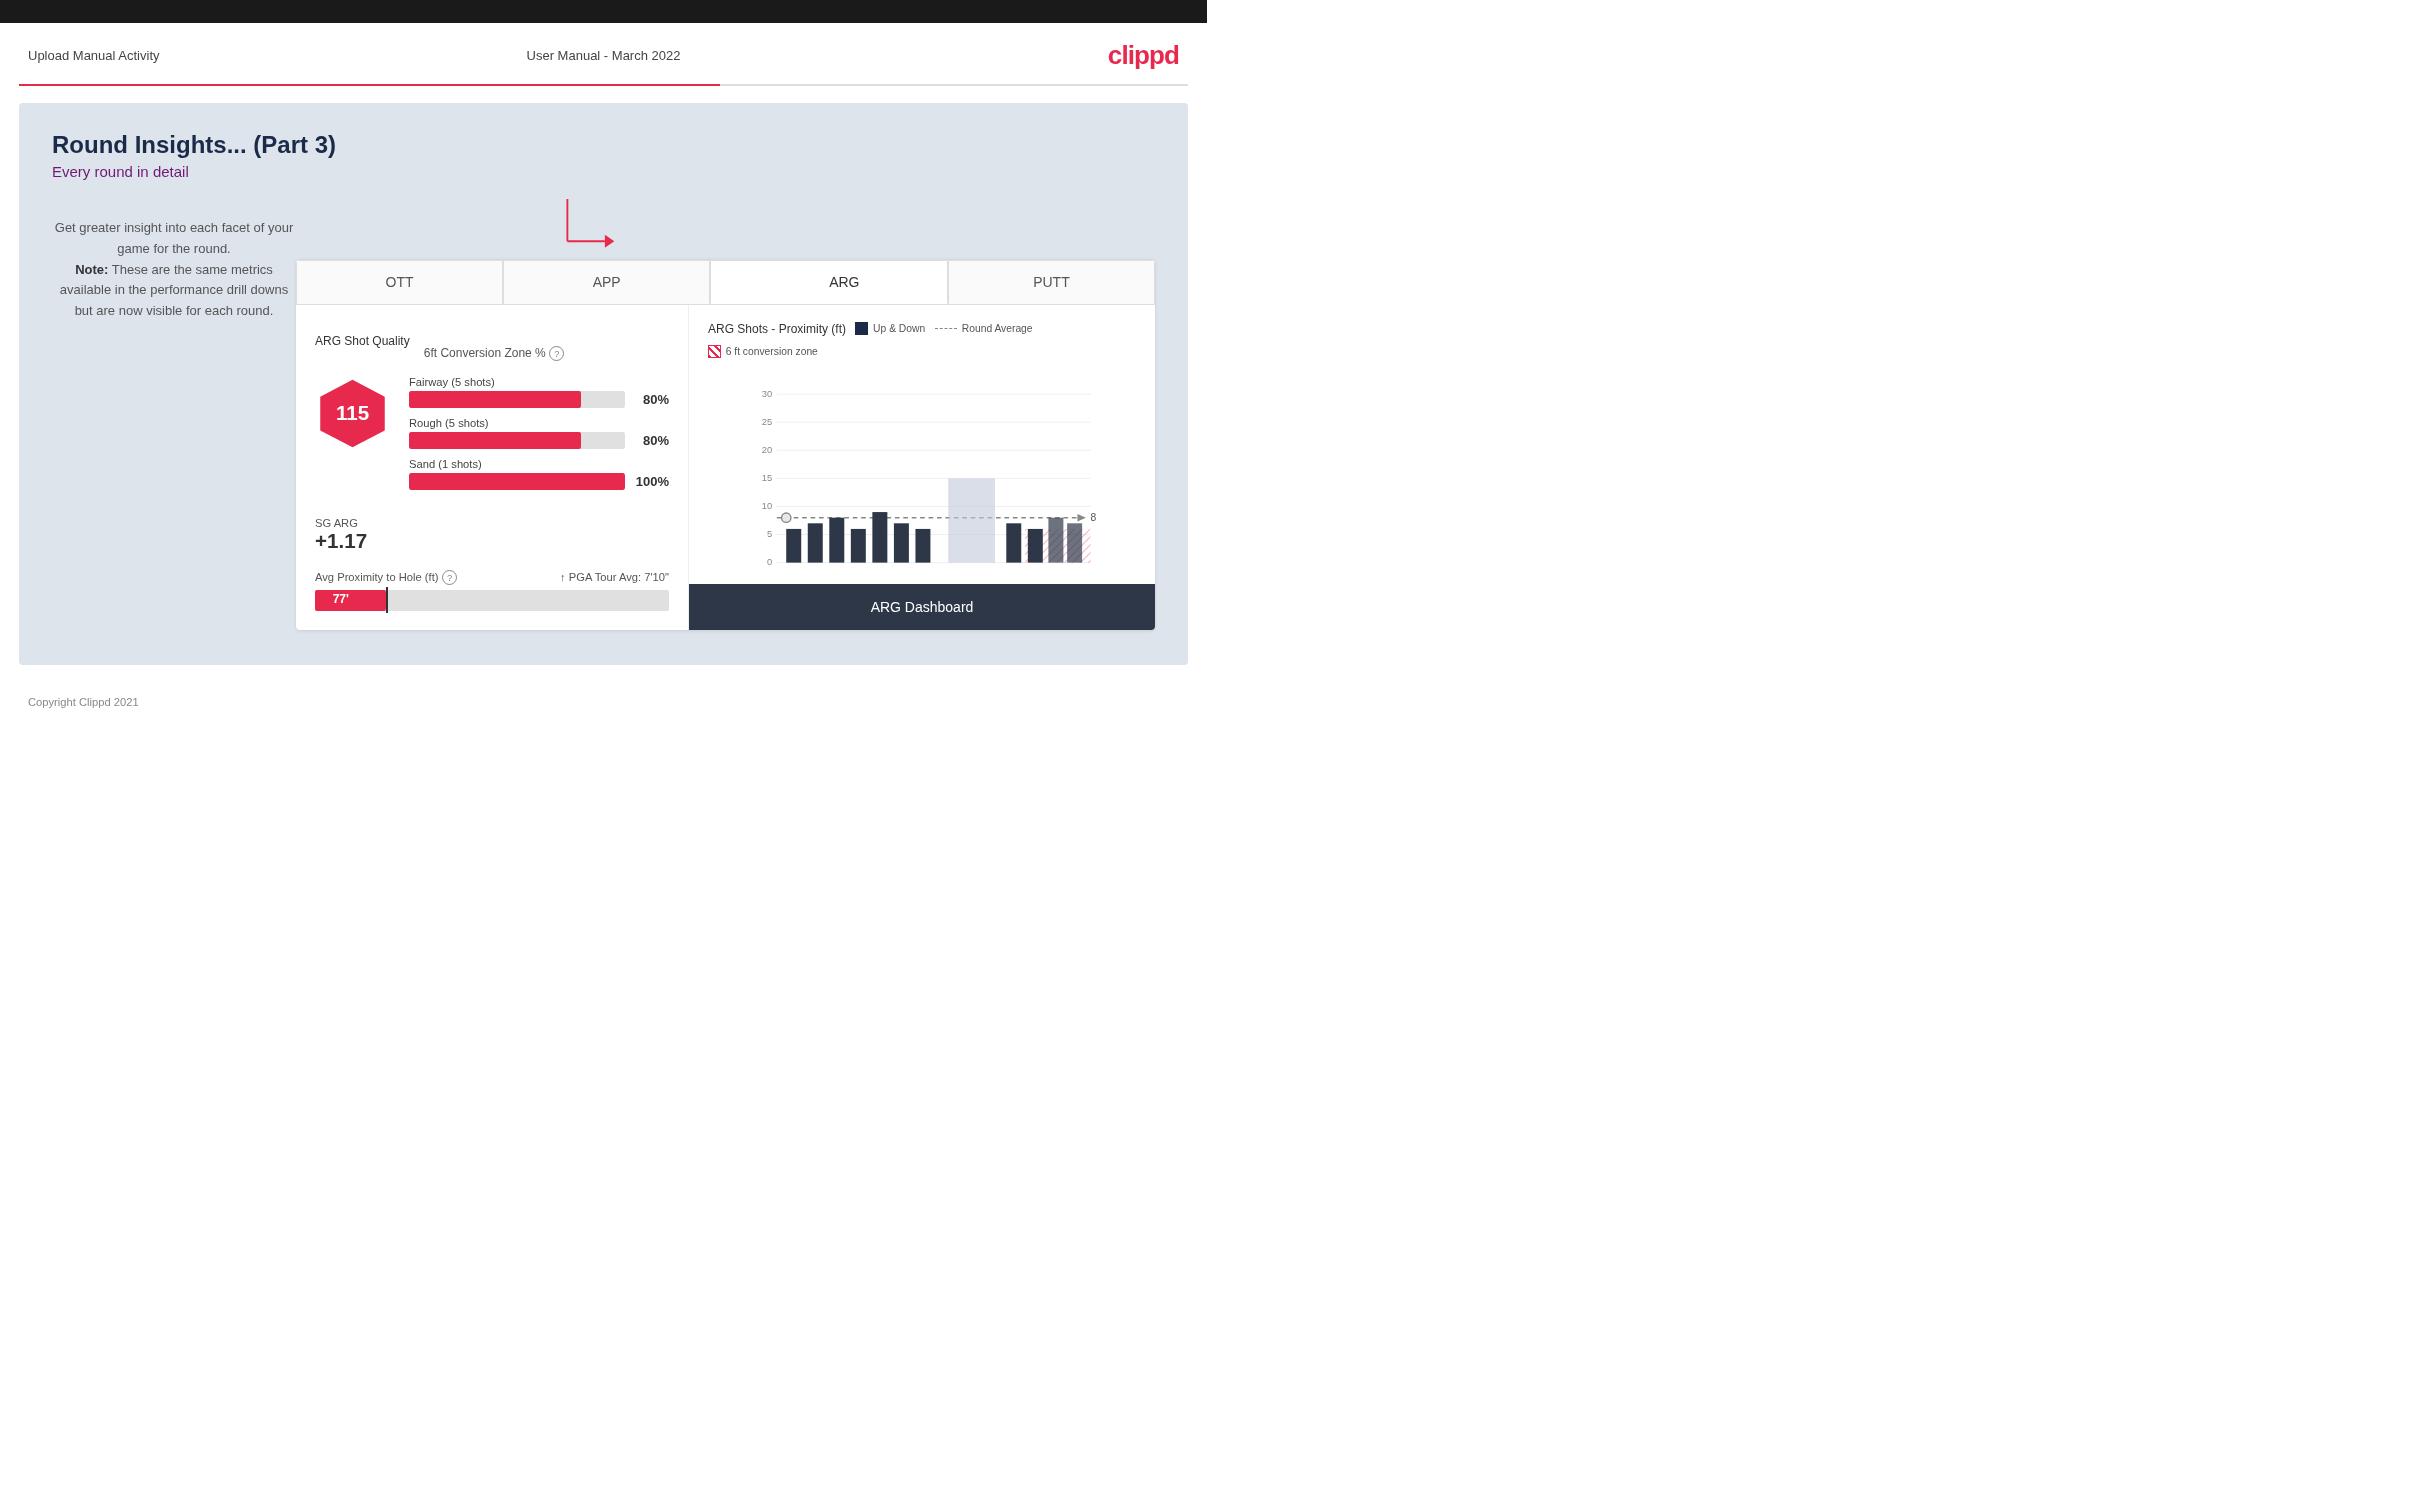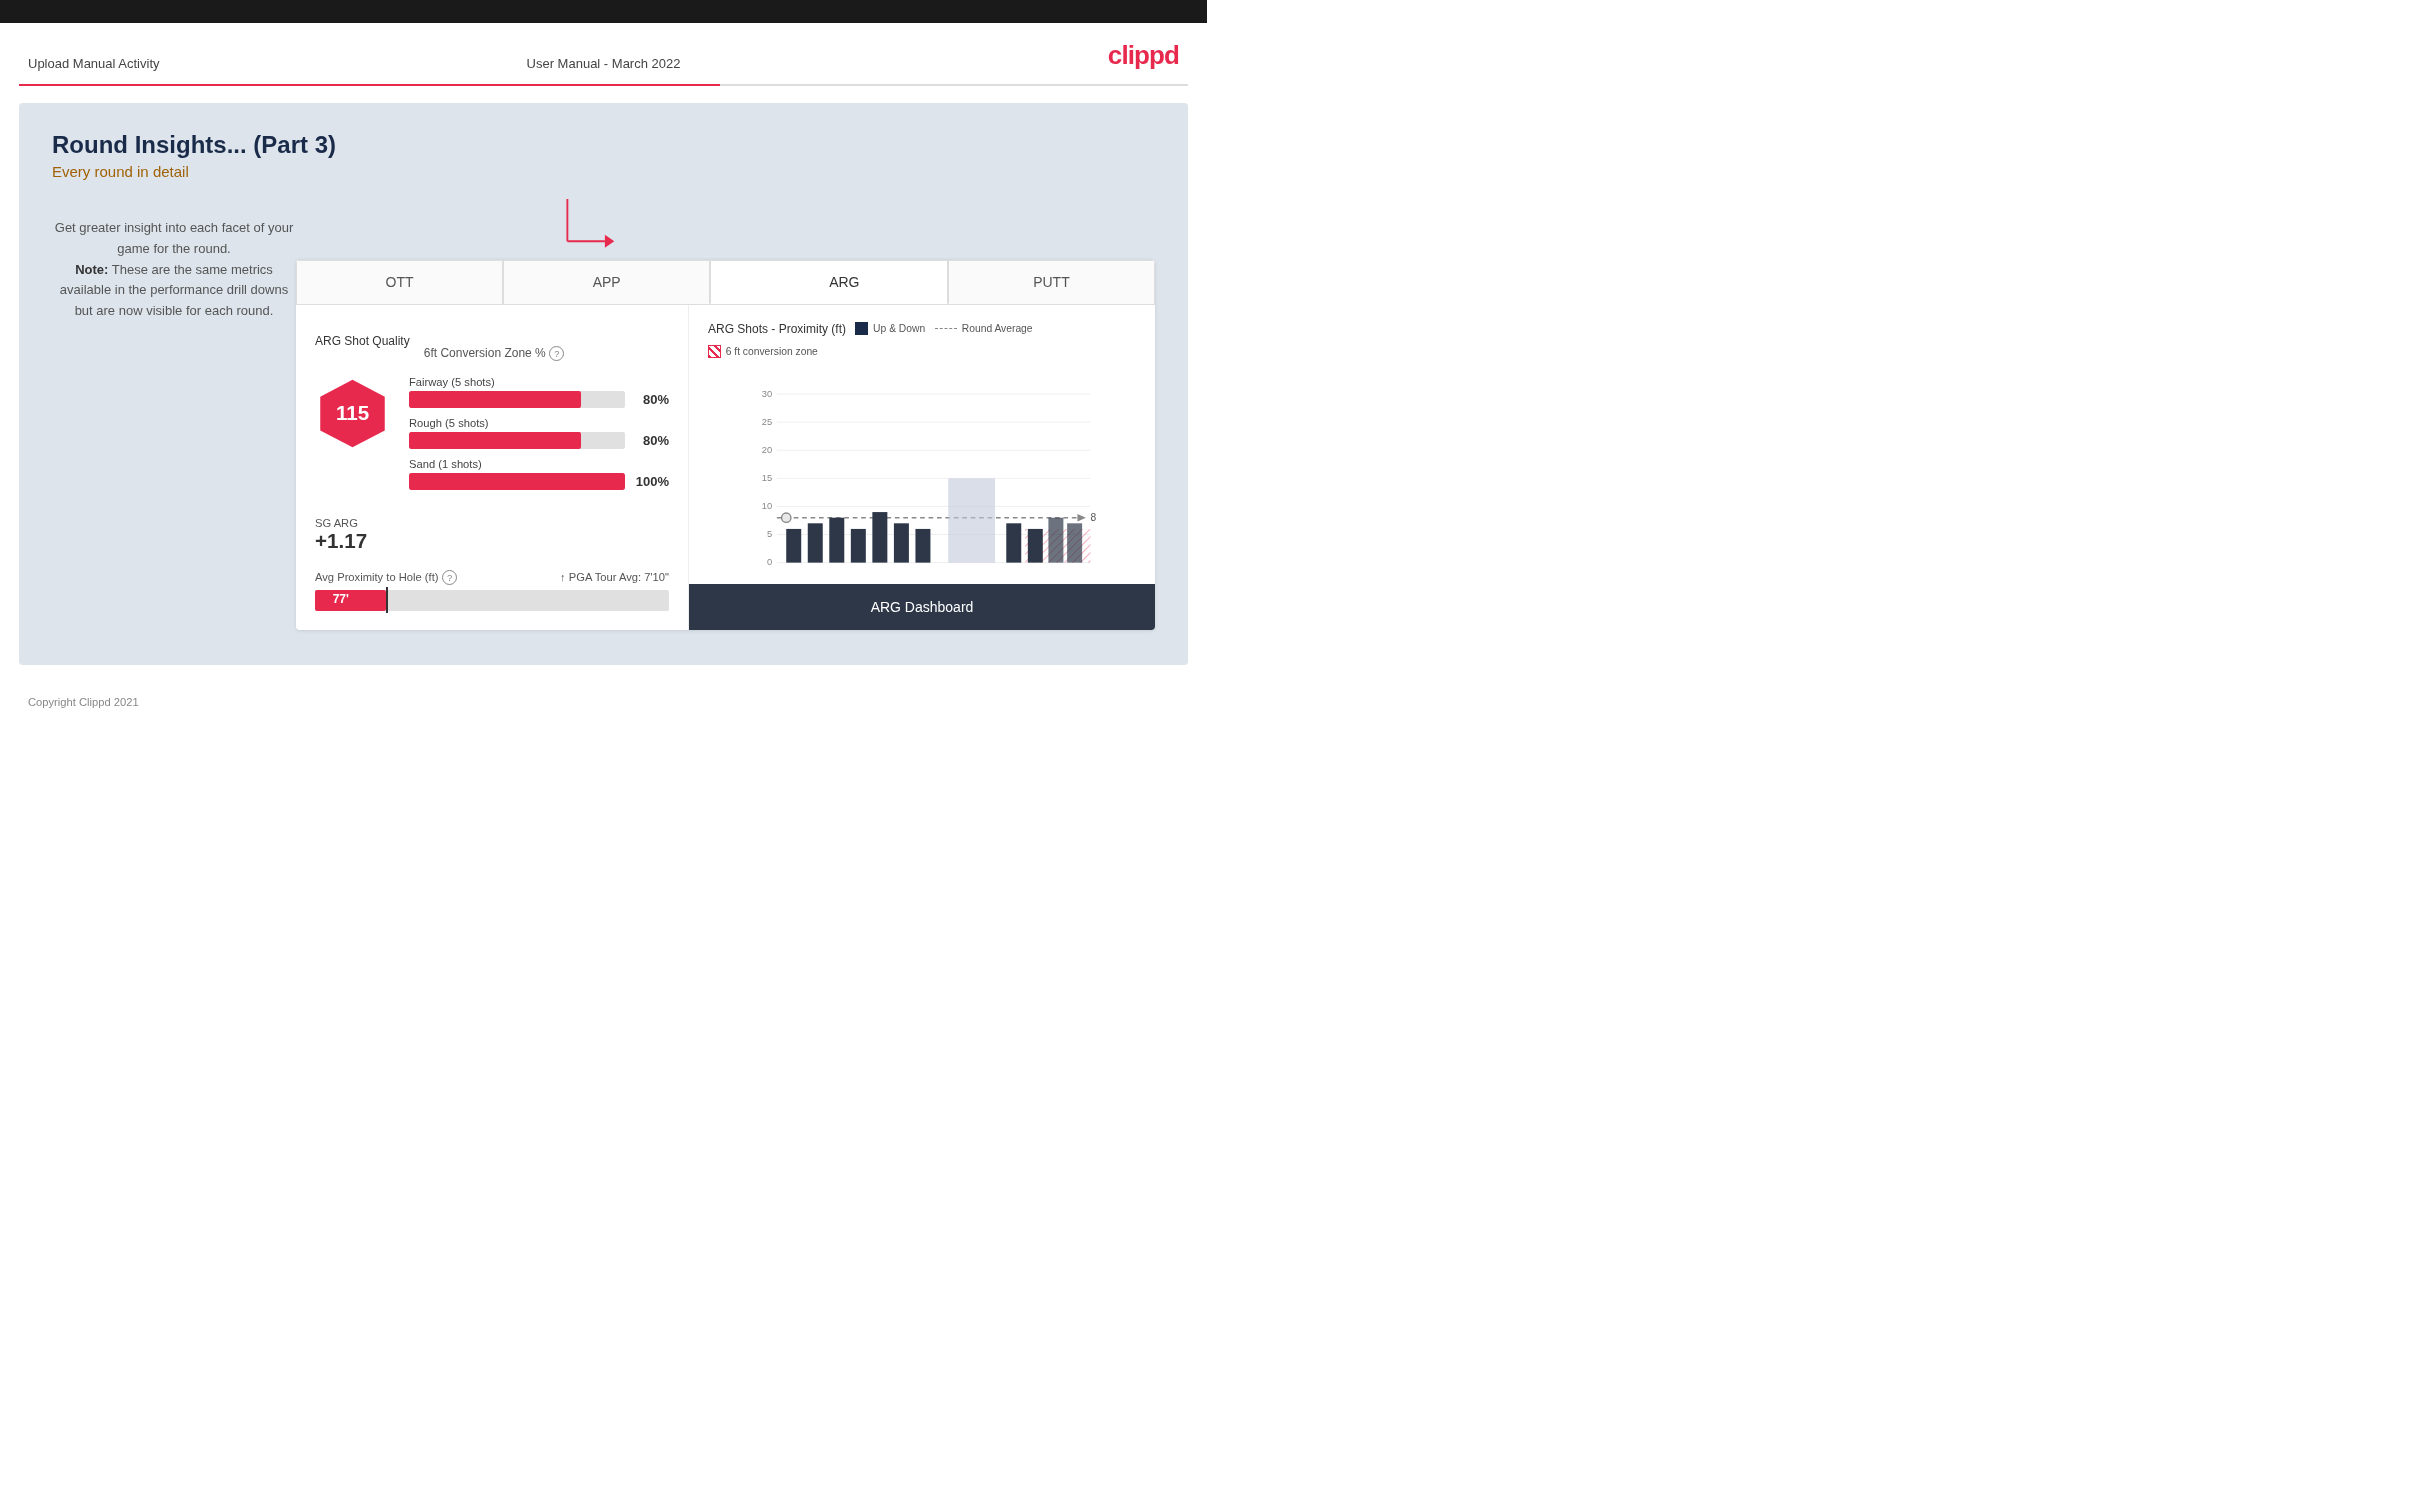--- a/index.html
+++ b/index.html
@@ -14,21 +14,21 @@
     
     .top-bar {
       background: #1a1a1a;
       height: 23.4px;
       width: 100%;
     }
 
     
     .header {
       display: flex;
-      align-items: flex-end;
+      align-items: center;
       justify-content: space-between;
       padding: 17px 28px 13px 28px;
       position: relative;
     }
     .header-left {
       font-size: 13px;
       color: #444;
     }
     .header-center {
       font-size: 13px;
@@ -61,21 +61,21 @@
     }
 
     .page-title {
       font-size: 24px;
       font-weight: 700;
       color: #1a2b4a;
       margin-bottom: 3.7px;
     }
     .page-subtitle {
       font-size: 15px;
-      color: #a16207;
+      color: #701a75;
       margin-bottom: 19px;
     }
 
     .left-column {
       width: 244px;
       flex-shrink: 0;
     }
 
     .insight-text {
       font-size: 13px;

